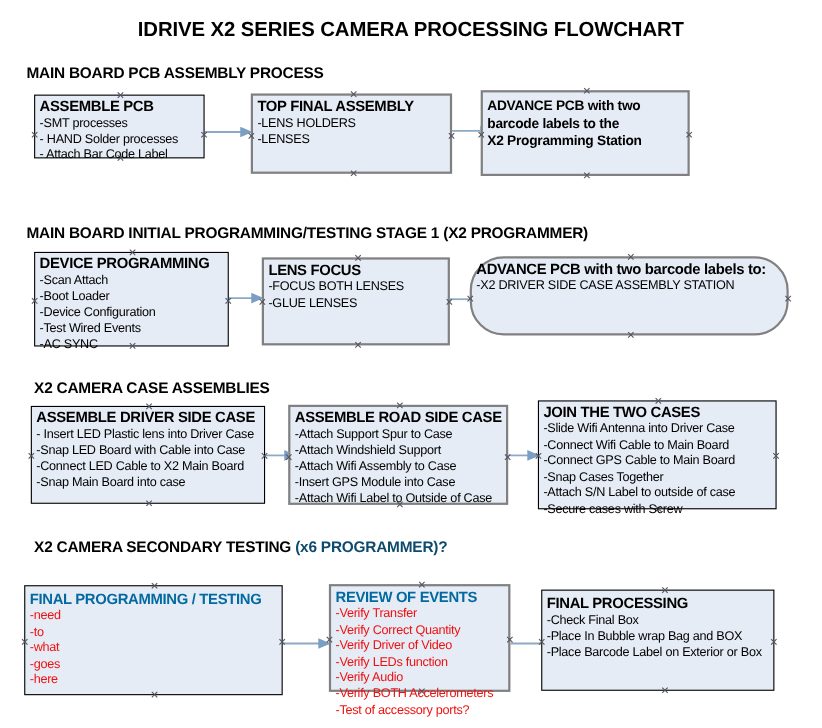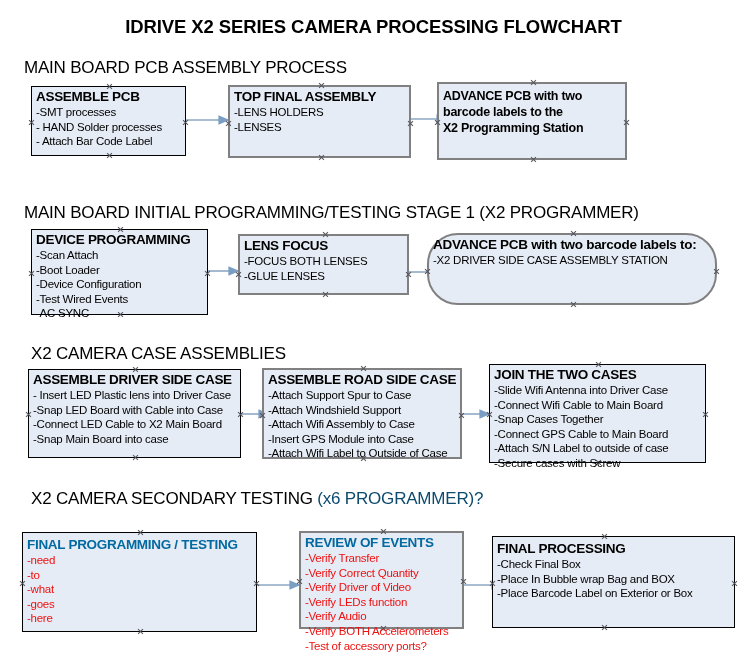--- a/index.html
+++ b/index.html
@@ -26,22 +26,22 @@
     width: 747px;
     text-align: center;
     font-size: 18.5px;
     font-weight: bold;
     color: #000000;
     letter-spacing: -0.1px;
     white-space: nowrap;
   }
   .section-header {
     position: absolute;
-    font-size: 17px;
-    font-weight: normal;
+    font-size: 14px;
+    font-weight: bold;
     color: #000000;
     white-space: nowrap;
     letter-spacing: -0.2px;
   }
   .section-header .accent {
     color: #0c4a6e;
   }
   .box {
     position: absolute;
     background: #e6ecf5;
@@ -134,21 +134,21 @@
       <line x1="462" y1="414" x2="489" y2="414"></line>
       <line x1="257" y1="585" x2="299" y2="585"></line>
       <line x1="464" y1="585" x2="501" y2="585"></line>
     </g>
   </svg>
 
   <div class="section-header" style="left:24px; top:58px;">
     <span>MAIN BOARD PCB ASSEMBLY PROCESS</span>
   </div>
 
-  <div class="box black" style="left:31px; top:86px; width:155px; height:70px;">
+  <div class="box black" style="left:31px; top:86px; width:155px; height:58px;">
     <div class="handle" style="left:74px; top:-4px;"></div>
     <div class="handle" style="left:74px; bottom:-4px;"></div>
     <div class="handle" style="left:-4px; top:32px;"></div>
     <div class="handle" style="right:-4px; top:32px;"></div>
     <div class="box-inner">
       <div class="box-title">ASSEMBLE PCB</div>
       <div class="box-line">-SMT processes</div>
       <div class="box-line">- HAND Solder processes</div>
       <div class="box-line">- Attach Bar Code Label</div>
     </div>
@@ -190,21 +190,21 @@
     <div class="box-inner">
       <div class="box-title">DEVICE PROGRAMMING</div>
       <div class="box-line">-Scan Attach</div>
       <div class="box-line">-Boot Loader</div>
       <div class="box-line">-Device Configuration</div>
       <div class="box-line">-Test Wired Events</div>
       <div class="box-line">-AC SYNC</div>
     </div>
   </div>
 
-  <div class="box dark" style="left:238px; top:234px; width:171px; height:61px;padding-left:40px;">
+  <div class="box dark" style="left:238px; top:234px; width:171px; height:80px;padding-left:40px;">
     <div class="handle" style="left:82px; top:-5px;"></div>
     <div class="handle" style="left:82px; bottom:-5px;"></div>
     <div class="handle" style="left:-5px; top:35px;"></div>
     <div class="handle" style="right:-5px; top:35px;"></div>
     <div class="box-inner">
       <div class="box-title">LENS FOCUS</div>
       <div class="box-line">-FOCUS BOTH LENSES</div>
       <div class="box-line">-GLUE LENSES</div>
     </div>
   </div>
@@ -255,22 +255,22 @@
 
   <div class="box black" style="left:489px; top:364px; width:217px; height:99px;">
     <div class="handle" style="left:105px; top:-4px;"></div>
     <div class="handle" style="left:105px; bottom:-4px;"></div>
     <div class="handle" style="left:-4px; top:46px;"></div>
     <div class="handle" style="right:-4px; top:46px;"></div>
     <div class="box-inner">
       <div class="box-title">JOIN THE TWO CASES</div>
       <div class="box-line">-Slide Wifi Antenna into Driver Case</div>
       <div class="box-line">-Connect Wifi Cable to Main Board</div>
+      <div class="box-line">-Connect GPS Cable to Main Board</div>
       <div class="box-line">-Snap Cases Together</div>
-      <div class="box-line">-Connect GPS Cable to Main Board</div>
       <div class="box-line">-Attach S/N Label to outside of case</div>
       <div class="box-line">-Secure cases with Screw</div>
     </div>
   </div>
 
   <div class="section-header" style="left:31px; top:489px;">
     <span>X2 CAMERA SECONDARY TESTING </span><span class="accent">(x6 PROGRAMMER)?</span>
   </div>
 
   <div class="box black" style="left:22px; top:532px; width:235px; height:100px;">
@@ -298,21 +298,21 @@
       <div class="box-line red">-Verify Transfer</div>
       <div class="box-line red">-Verify Correct Quantity</div>
       <div class="box-line red">-Verify Driver of Video</div>
       <div class="box-line red">-Verify LEDs function</div>
       <div class="box-line red">-Verify Audio</div>
       <div class="box-line red">-Verify BOTH Accelerometers</div>
       <div class="box-line red">-Test of accessory ports?</div>
     </div>
   </div>
 
-  <div class="box black" style="left:492px; top:536px; width:243px; height:92px;">
+  <div class="box black" style="left:492px; top:536px; width:212px; height:92px;">
     <div class="handle" style="left:108px; top:-4px;"></div>
     <div class="handle" style="left:108px; bottom:-4px;"></div>
     <div class="handle" style="left:-4px; top:43px;"></div>
     <div class="handle" style="right:-4px; top:43px;"></div>
     <div class="box-inner" style="top:4px;">
       <div class="box-title">FINAL PROCESSING</div>
       <div class="box-line"> -Check Final Box</div>
       <div class="box-line">-Place In Bubble wrap Bag and BOX</div>
       <div class="box-line">-Place Barcode Label on Exterior or Box</div>
     </div>

